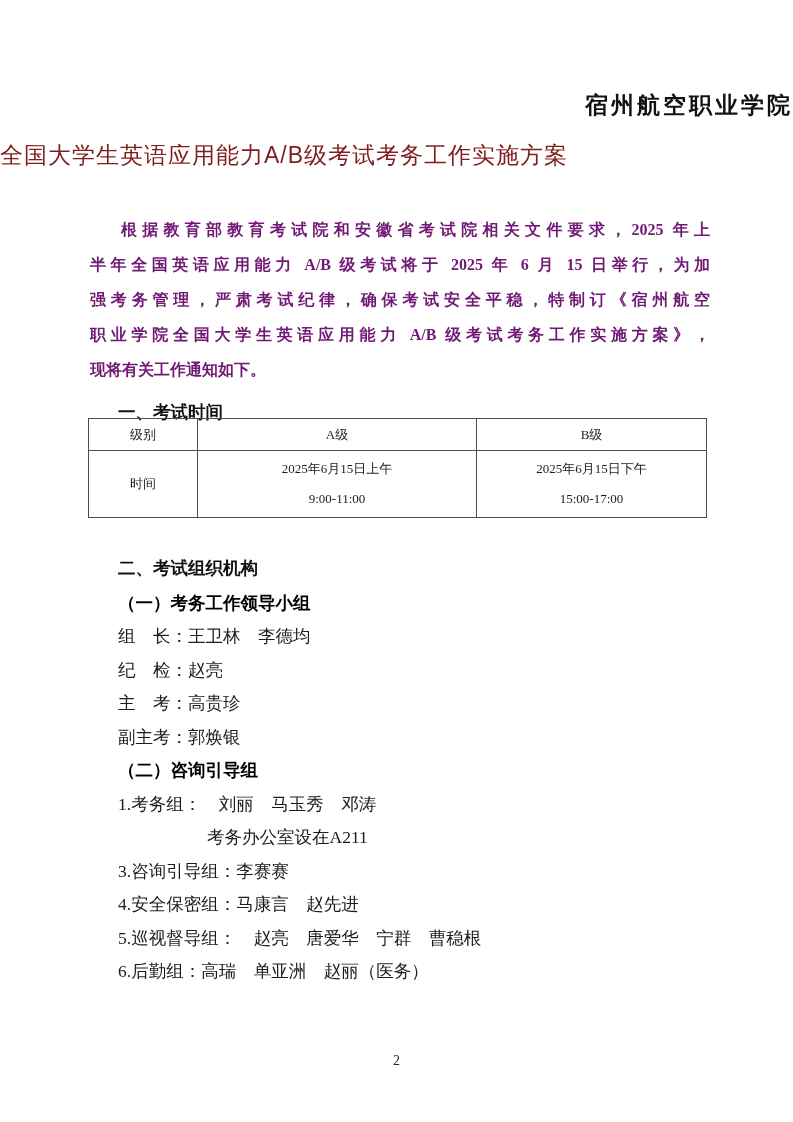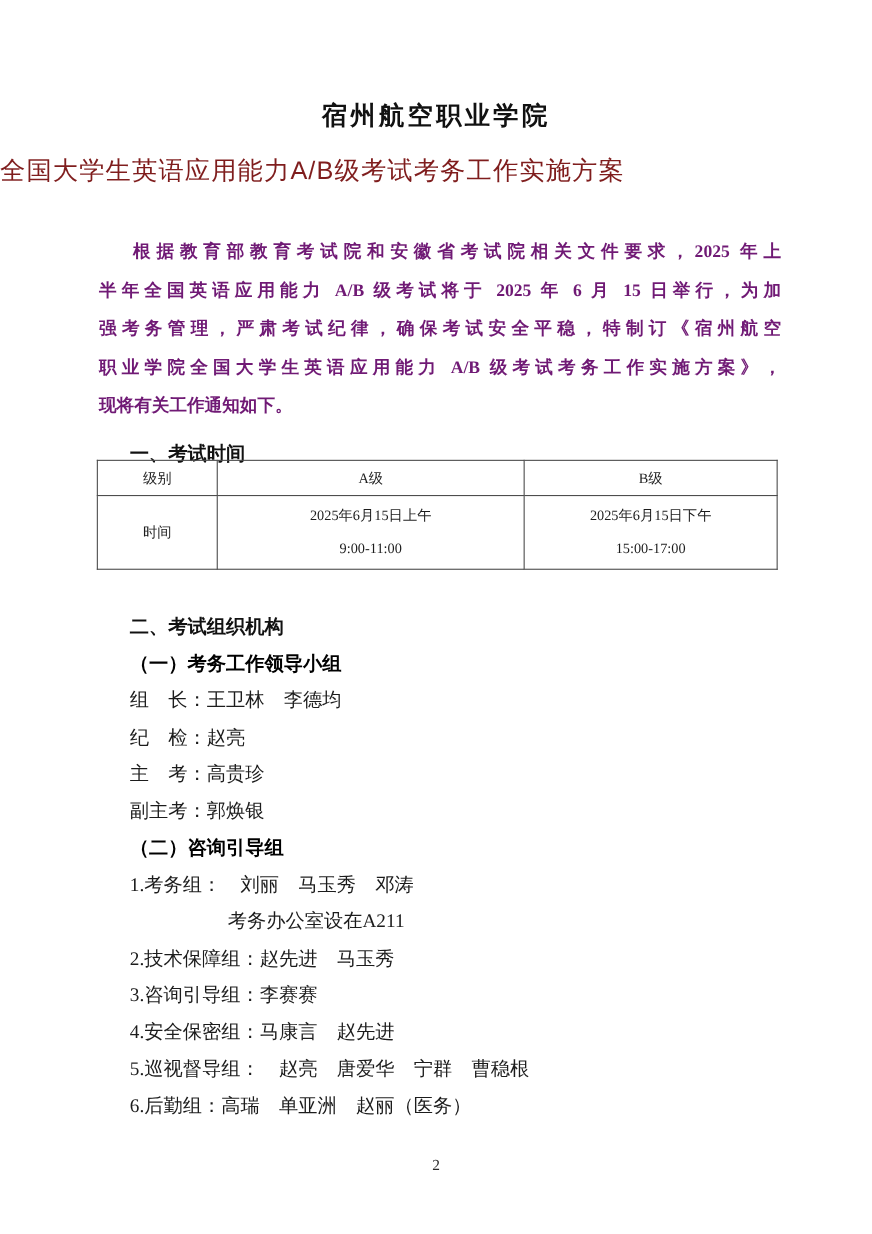--- a/index.html
+++ b/index.html
@@ -15,21 +15,21 @@
     color: #1a1a1a;
     font-family: "Liberation Serif", serif;
     overflow: hidden;
     margin: 0 auto;
   }
   .doc-title {
     position: absolute;
     top: 90px;
     left: 0;
     width: 100%;
-    text-align: center;
+    text-align: right;
     font-family: "Liberation Sans", sans-serif;
     font-weight: bold;
     font-size: 23px;
     letter-spacing: 3px;
     color: #111;
   }
   .doc-subtitle {
     position: absolute;
     top: 140px;
     left: 0;
@@ -101,21 +101,21 @@
     font-size: 17.5px;
     line-height: 33.5px;
     color: #1c1c1c;
   }
   .org-block .line {
     padding-left: 28px;
     box-sizing: border-box;
     white-space: pre-wrap;
   }
   .org-block .h-major-inline {
-    font-family: Liberation Serif, serif;
+    font-family: Liberation Mono, monospace;
     font-weight: bold;
     color: #111;
   }
   .org-block .h-sub {
     font-weight: bold;
     color: #000000;
   }
   .org-block .office-indent {
     padding-left: 117px;
   }
@@ -177,21 +177,20 @@
   <div class="org-block">
     <div class="line h-major-inline">二、考试组织机构</div>
     <div class="line h-sub">（一）考务工作领导小组</div>
     <div class="line">组　长：王卫林　李德均</div>
     <div class="line">纪　检：赵亮</div>
     <div class="line">主　考：高贵珍</div>
     <div class="line">副主考：郭焕银</div>
     <div class="line h-sub">（二）咨询引导组</div>
     <div class="line">1.考务组：　刘丽　马玉秀　邓涛</div>
     <div class="line office-indent">考务办公室设在A211</div>
-    <div class="line">2.技术保障组：赵先进　马玉秀</div>
     <div class="line">3.咨询引导组：李赛赛</div>
     <div class="line">4.安全保密组：马康言　赵先进</div>
     <div class="line">5.巡视督导组：　赵亮　唐爱华　宁群　曹稳根</div>
     <div class="line">6.后勤组：高瑞　单亚洲　赵丽（医务）</div>
   </div>
 
   <div class="page-number">2</div>
 
 </div>
 

